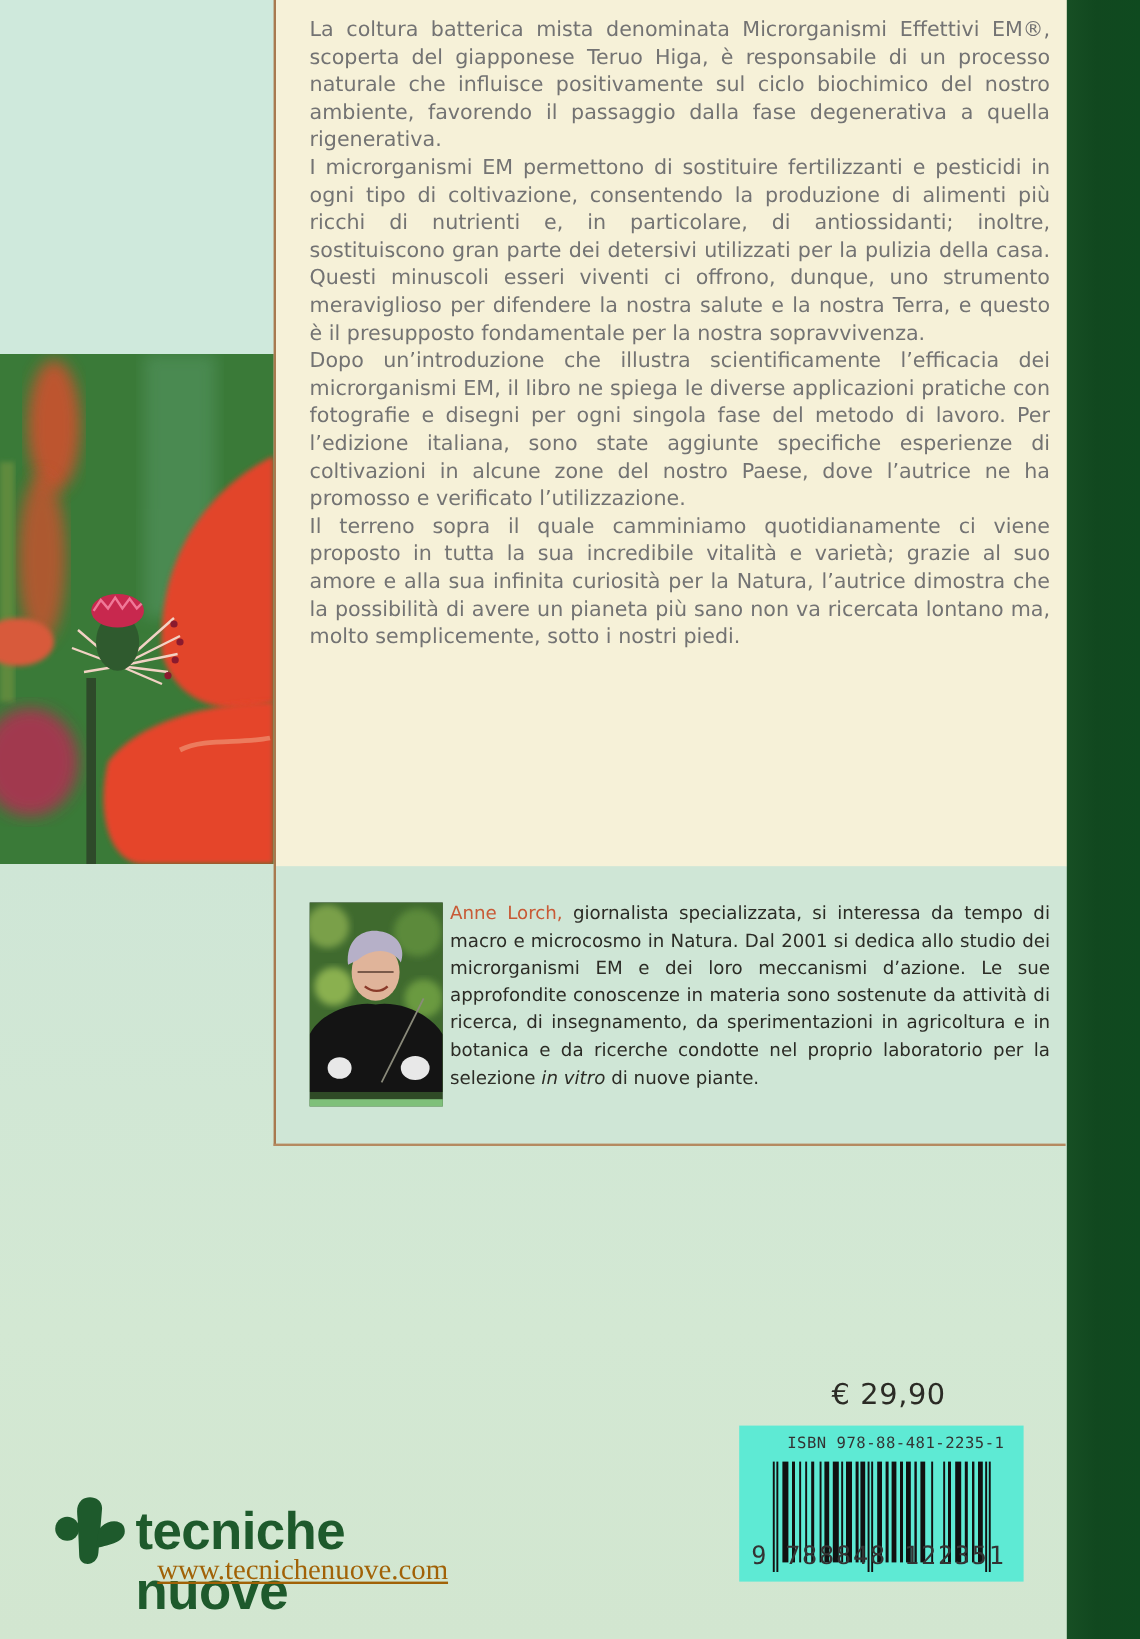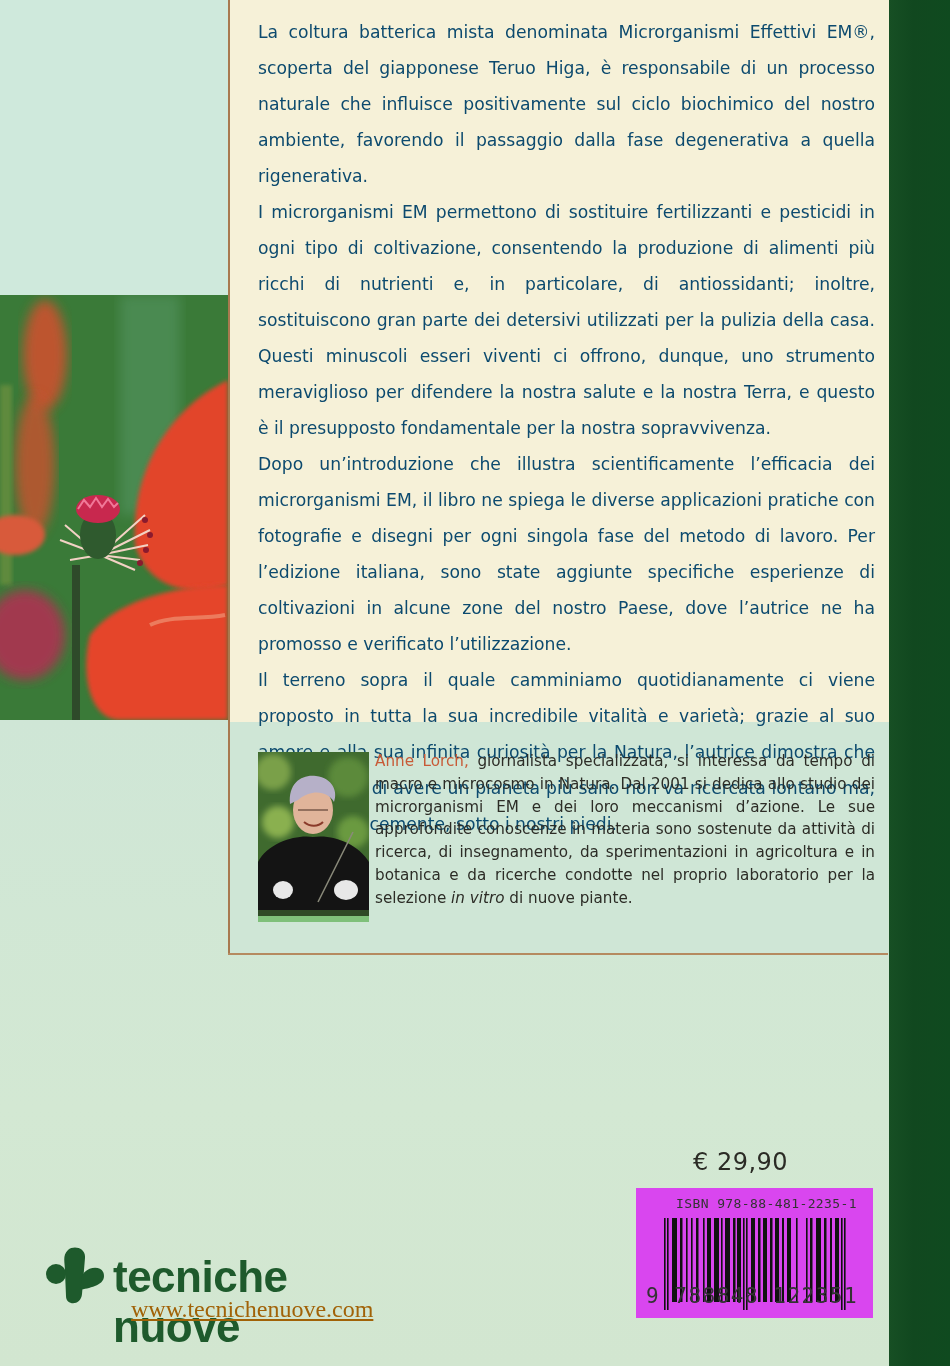--- a/index.html
+++ b/index.html
@@ -38,21 +38,21 @@
   .author-box {
     position: absolute; left: 230px; top: 722px; width: 658px; height: 231px;
     background: #cfe6d6;
   }
   .spine {
     position: absolute; left: 889px; top: 0; width: 61px; height: 1366px;
     background: linear-gradient(90deg, #174f24 0%, #11481f 40%, #0f4a1f 100%);
   }
   .blurb {
     position: absolute; left: 258px; top: 14px; width: 617px;
-    font-size: 17.2px; line-height: 36px; color: #0c4a6e;
+    font-size: 17.2px; line-height: 23px; color: #737373;
     text-align: justify;
   }
   .blurb p { margin: 0; }
   .author-photo {
     position: absolute; left: 258px; top: 752px; width: 111px; height: 164px;
     overflow: hidden; background: #2f4a26;
     border-bottom: 6px solid #7fc07a;
   }
   .author-bio {
     position: absolute; left: 375px; top: 750px; width: 500px;
@@ -60,22 +60,21 @@
     text-align: justify;
   }
   .author-name { color: #c85a36; }
   .author-bio em { font-style: italic; margin-top: 27px; }
   .price {
     position: absolute; left: 693px; top: 1148px;
     font-size: 24px; color: #2b2b25; letter-spacing: 0.5px; text-align: right;
   }
   .barcode-box {
     position: absolute; left: 616px; top: 1188px; width: 237px; height: 130px;
-    background: #d946ef;
-    margin-left: 20px;
+    background: #5eead4;
   }
   .isbn-text {
     position: absolute; left: 40px; top: 8px;
     font-family: "DejaVu Sans Mono", monospace; font-size: 13px; color: #333;
     letter-spacing: 0.4px;
   }
   .barcode-bars { position: absolute; left: 0; top: 0; }
   .barcode-digits {
     position: absolute; left: 10px; top: 96px;
     font-family: "DejaVu Sans Mono", monospace; font-size: 21px; color: #333;

